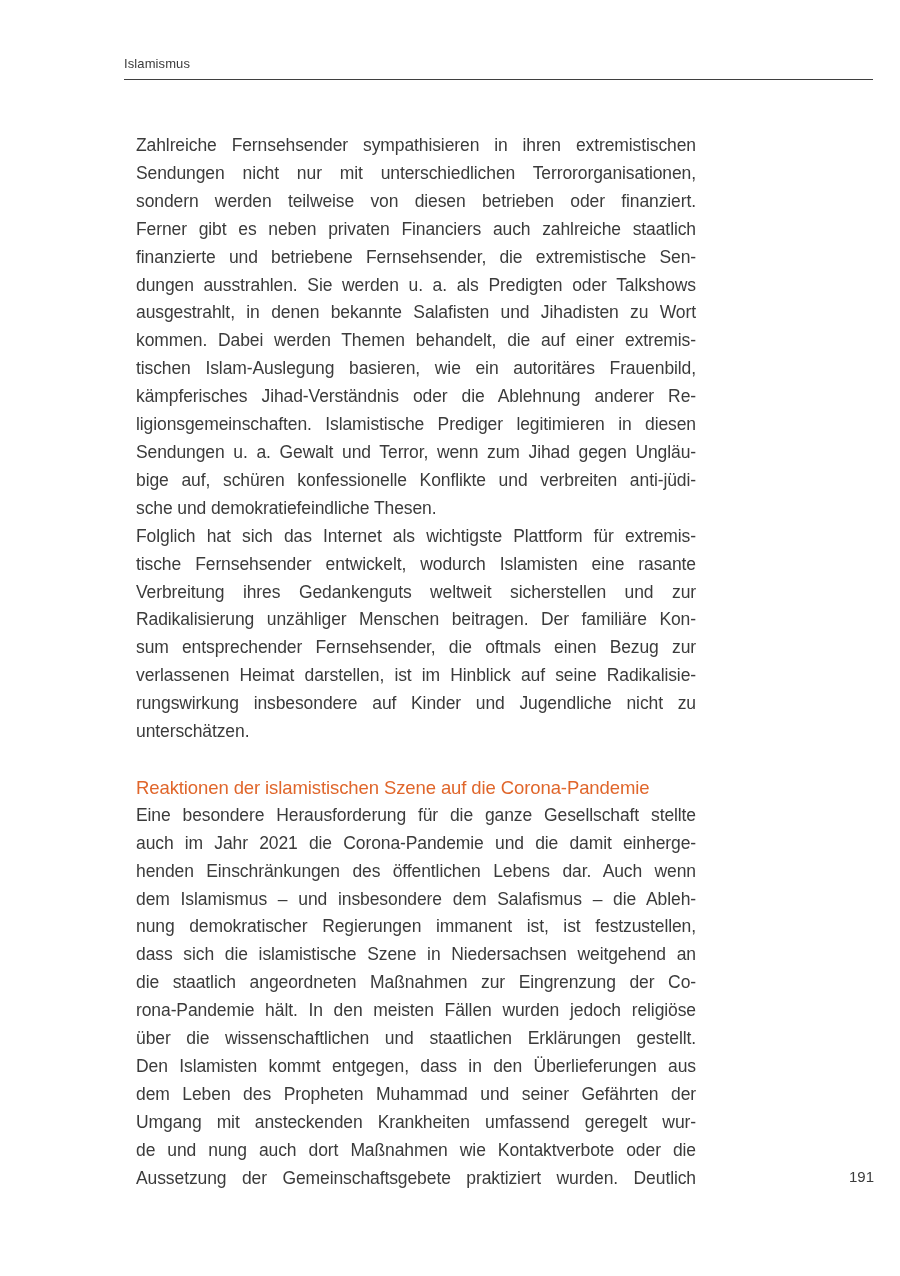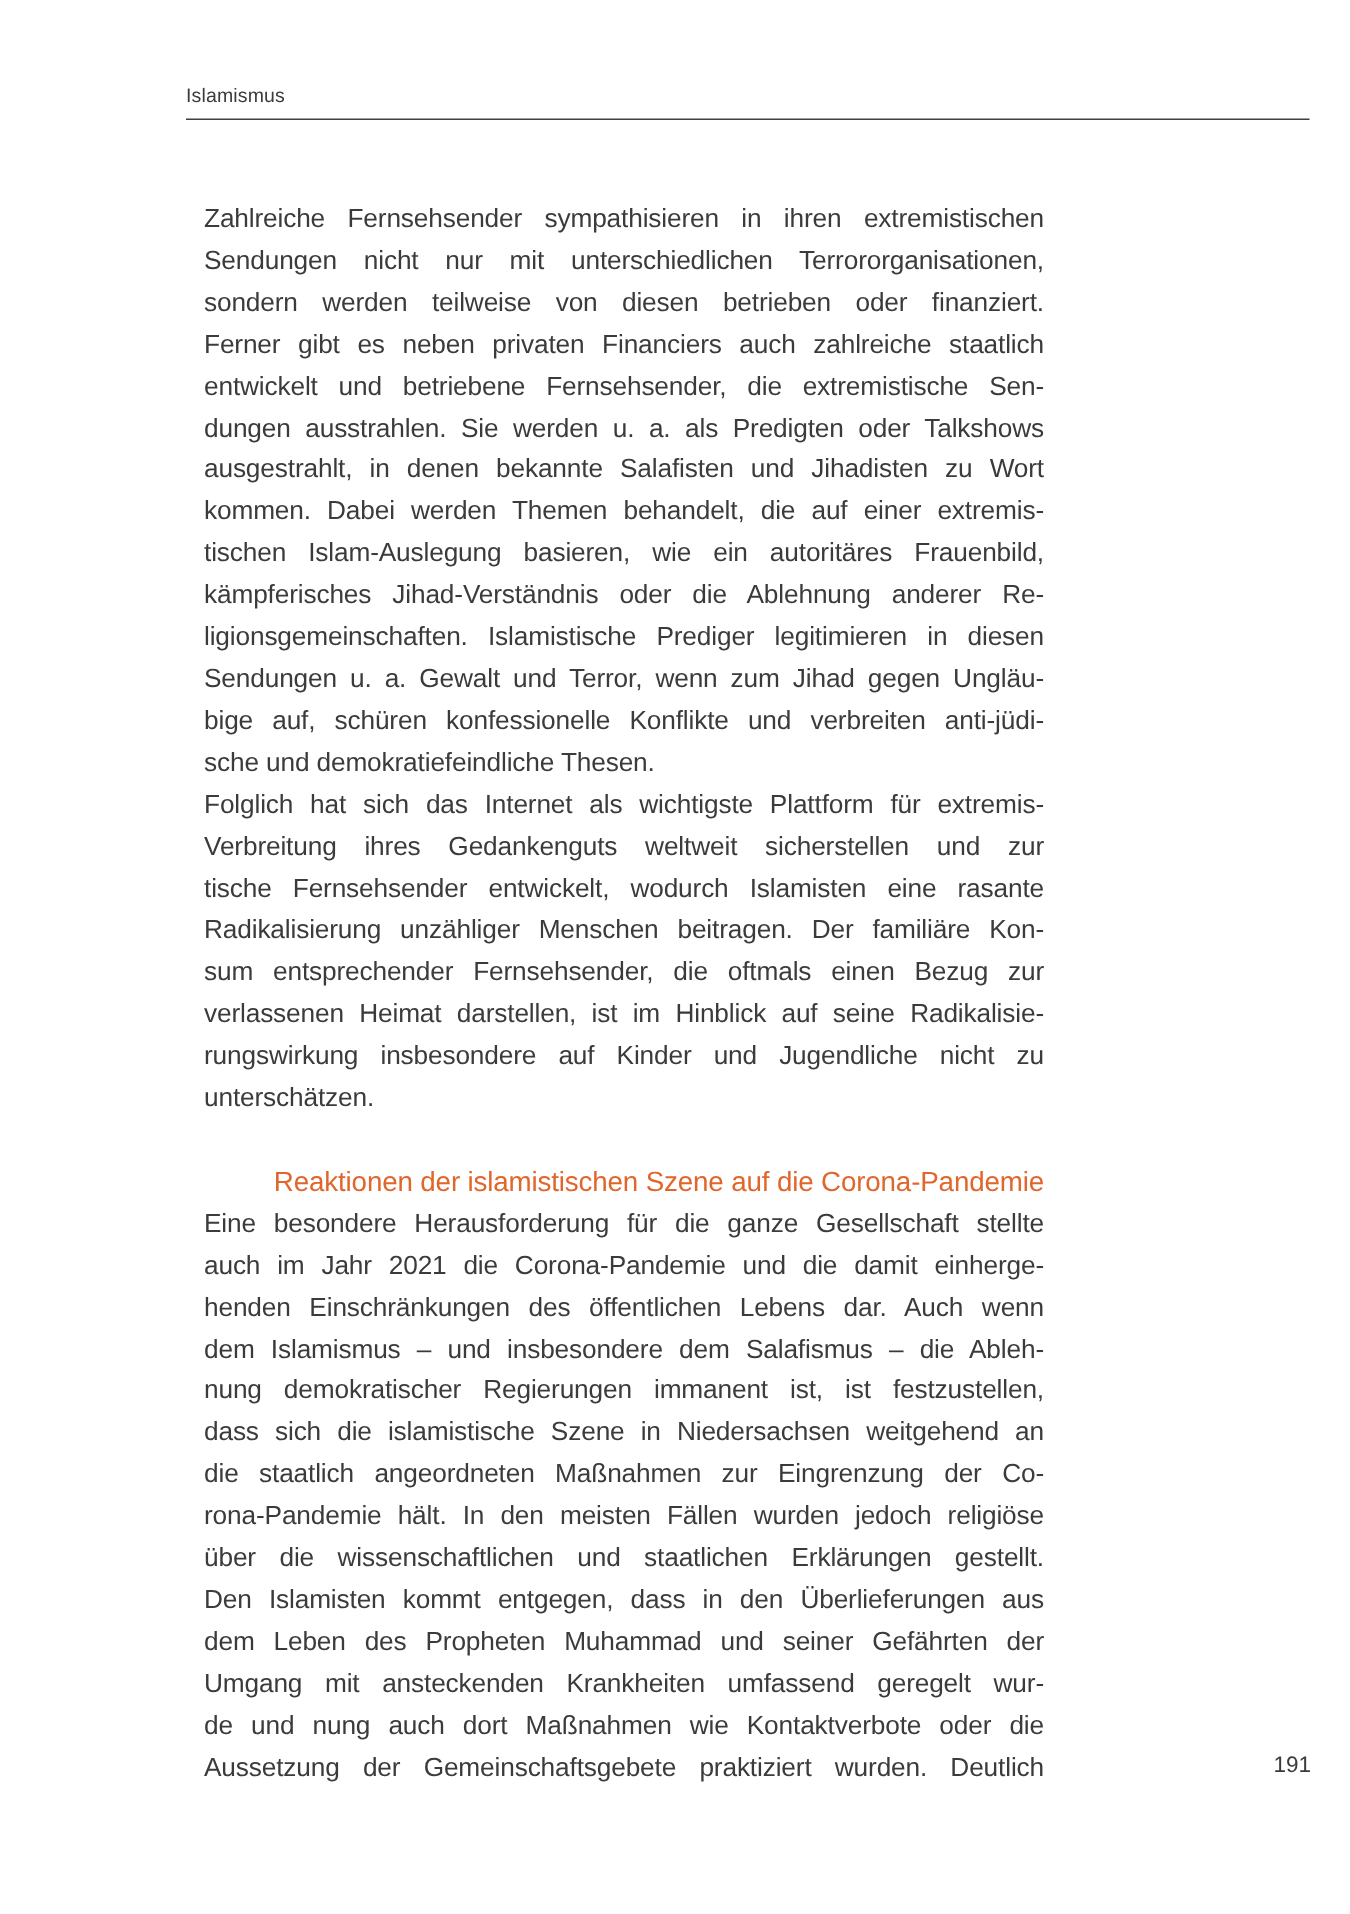--- a/index.html
+++ b/index.html
@@ -79,39 +79,39 @@
 
   <div class="header-rule"></div>
 
   <div class="margin-tab" style="background: rgb(227, 90, 13);"></div>
 
   <main class="body-text" id="body-text">
       <div class="line">Zahlreiche Fernsehsender sympathisieren in ihren extremistischen</div>
       <div class="line">Sendungen nicht nur mit unterschiedlichen Terrororganisationen,</div>
       <div class="line">sondern werden teilweise von diesen betrieben oder finanziert.</div>
       <div class="line">Ferner gibt es neben privaten Financiers auch zahlreiche staatlich</div>
-      <div class="line">entwickelt und betriebene Fernsehsender, die extremistische Sen-</div>
+      <div class="line">finanzierte und betriebene Fernsehsender, die extremistische Sen-</div>
       <div class="line">dungen ausstrahlen. Sie werden u. a. als Predigten oder Talkshows</div>
       <div class="line">ausgestrahlt, in denen bekannte Salafisten und Jihadisten zu Wort</div>
       <div class="line">kommen. Dabei werden Themen behandelt, die auf einer extremis-</div>
       <div class="line">tischen Islam-Auslegung basieren, wie ein autoritäres Frauenbild,</div>
       <div class="line">kämpferisches Jihad-Verständnis oder die Ablehnung anderer Re-</div>
       <div class="line">ligionsgemeinschaften. Islamistische Prediger legitimieren in diesen</div>
       <div class="line">Sendungen u. a. Gewalt und Terror, wenn zum Jihad gegen Ungläu-</div>
       <div class="line">bige auf, schüren konfessionelle Konflikte und verbreiten anti-jüdi-</div>
       <div class="line last-left">sche und demokratiefeindliche Thesen.</div>
       <div class="line">Folglich hat sich das Internet als wichtigste Plattform für extremis-</div>
+      <div class="line">tische Fernsehsender entwickelt, wodurch Islamisten eine rasante</div>
       <div class="line">Verbreitung ihres Gedankenguts weltweit sicherstellen und zur</div>
-      <div class="line">tische Fernsehsender entwickelt, wodurch Islamisten eine rasante</div>
       <div class="line">Radikalisierung unzähliger Menschen beitragen. Der familiäre Kon-</div>
       <div class="line">sum entsprechender Fernsehsender, die oftmals einen Bezug zur</div>
       <div class="line">verlassenen Heimat darstellen, ist im Hinblick auf seine Radikalisie-</div>
       <div class="line">rungswirkung insbesondere auf Kinder und Jugendliche nicht zu</div>
       <div class="line last-left">unterschätzen.</div>
-      <div class="subheading" style="color: rgb(224, 102, 43); text-align: right;">Reaktionen der islamistischen Szene auf die Corona-Pandemie</div>
+      <div class="subheading" style="color: rgb(224, 102, 43);">Reaktionen der islamistischen Szene auf die Corona-Pandemie</div>
       <div class="line">Eine besondere Herausforderung für die ganze Gesellschaft stellte</div>
       <div class="line">auch im Jahr 2021 die Corona-Pandemie und die damit einherge-</div>
       <div class="line">henden Einschränkungen des öffentlichen Lebens dar. Auch wenn</div>
       <div class="line">dem Islamismus – und insbesondere dem Salafismus – die Ableh-</div>
       <div class="line">nung demokratischer Regierungen immanent ist, ist festzustellen,</div>
       <div class="line">dass sich die islamistische Szene in Niedersachsen weitgehend an</div>
       <div class="line">die staatlich angeordneten Maßnahmen zur Eingrenzung der Co-</div>
       <div class="line">rona-Pandemie hält. In den meisten Fällen wurden jedoch religiöse</div>
       <div class="line">über die wissenschaftlichen und staatlichen Erklärungen gestellt.</div>
       <div class="line">Den Islamisten kommt entgegen, dass in den Überlieferungen aus</div>

